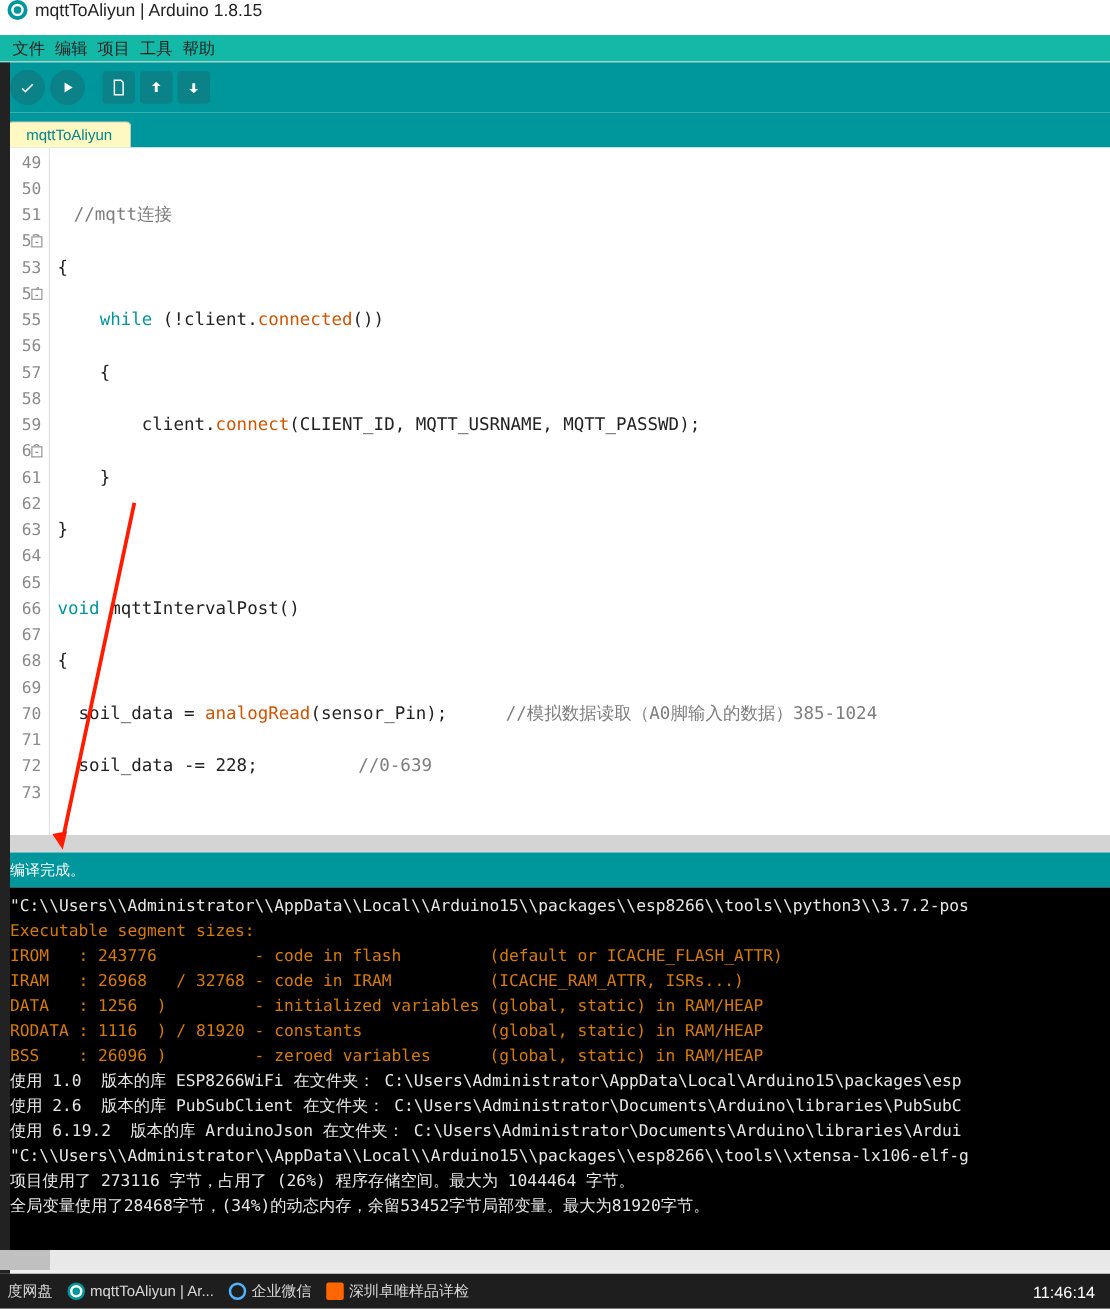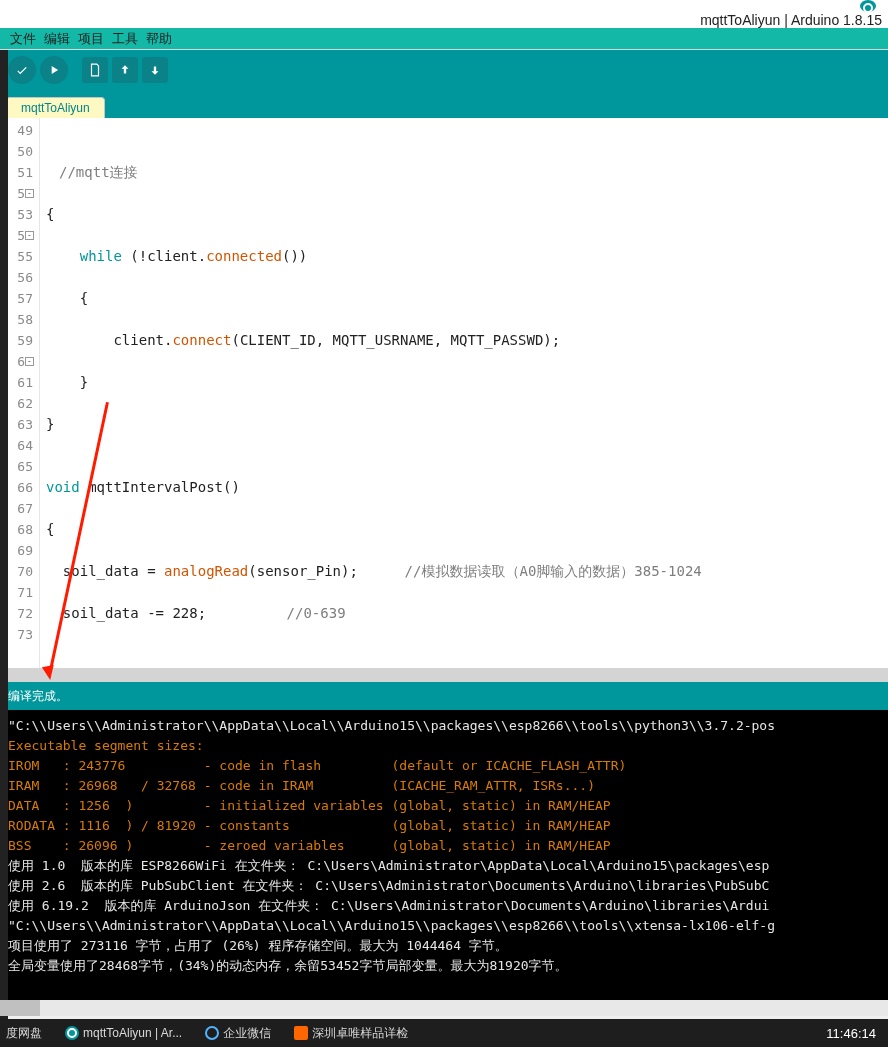--- a/index.html
+++ b/index.html
@@ -1,17 +1,17 @@
 <!DOCTYPE html>
 <html><head>
 <meta charset="utf-8">
 <style>
 * { margin: 0; padding: 0; box-sizing: border-box; }
 body { font-family: "Microsoft YaHei", Arial, sans-serif; font-size: 13px; background: #f0f0f0; width: 888px; height: 1047px; position: relative; overflow: hidden; }
-.titlebar { height: 28px; background: #fff; display: flex; align-items: flex-end; padding: 0 6px; color: #222; font-size: 14px; flex-direction: column; }
+.titlebar { height: 28px; background: #fff; display: flex; align-items: flex-start; padding: 0 6px; color: #222; font-size: 14px; }
 .titlebar .logo { width: 16px; height: 16px; border-radius: 50%; background: #00979c; margin-right: 6px; display: inline-block; position: relative; }
 .titlebar .logo::after { content:""; position:absolute; left:3px; top:3px; width:10px; height:10px; border-radius:50%; border:2px solid #fff; box-sizing:border-box; }
 .menubar { height: 22px; background: #14b8a6; display: flex; align-items: center; padding: 0 10px; gap: 8px; color: #222; border-bottom: 1px solid #d9d9d9; }
 .menubar span { cursor: pointer; }
 .toolbar { height: 40px; background: #00979c; display: flex; align-items: center; padding: 0 8px; gap: 4px; }
 .tb-btn { width: 28px; height: 28px; border-radius: 50%; background: #0a8288; display: flex; align-items: center; justify-content: center; color: #fff; cursor: pointer; }
 .tb-btn svg { width: 14px; height: 14px; fill: #fff; }
 .tb-sq { width: 26px; height: 26px; border-radius: 3px; background: #0a8288; display:flex; align-items:center; justify-content:center; cursor:pointer; }
 .tb-sq svg { width: 14px; height: 14px; fill:#fff; }
 .tabbar { height: 28px; background: #00979c; display: flex; align-items: flex-end; padding: 0 6px; }
@@ -27,21 +27,21 @@
 .editor-scroll { height: 14px; background: #d4d4d4; }
 .status-strip { height: 28px; background: #00979c; color: #fff; font-size: 12px; display: flex; align-items: center; padding: 0 8px; }
 .console { background: #000; color: #c8c8c8; font-family: Consolas, monospace; font-size: 13px; line-height: 20px; height: 290px; padding: 6px 8px; overflow: hidden; white-space: pre; }
 .console .orange { color: #d97b00; }
 .console .white { color: #e6e6e6; }
 .h-scroll { height: 16px; background: #e8e8e8; display:flex; align-items:center; }
 .h-scroll .track { flex:1; height:16px; background:#e8e8e8; position:relative; }
 .h-scroll .thumb { position:absolute; left:0; top:0; width:40px; height:16px; background:#c0c0c0; }
 .arrow { position:absolute; border-left:3px solid #ff1a00; transform-origin: top left; }
 .arrowhead { position:absolute; width:0; height:0; border-left:6px solid transparent; border-right:6px solid transparent; border-top:14px solid #ff1a00; }
-.taskbar { position:absolute; bottom:0; left:0; right:0; height:28px; background:#1e1e1e; display:flex; align-items:center; color:#d9d9d9; font-size:12px; padding:0 6px; gap:23px; }
+.taskbar { position:absolute; bottom:0; left:0; right:0; height:28px; background:#1e1e1e; display:flex; align-items:center; color:#d9d9d9; font-size:12px; padding:0 6px; gap:12px; }
 .taskbar .item { display:flex; align-items:center; gap:4px; }
 .taskbar .clock { margin-left:auto; color:#fff; font-size:13px; padding-right:6px; }
 .taskbar .logo2 { width:14px; height:14px; border-radius:50%; background:#00979c; position:relative; }
 .taskbar .logo2::after { content:""; position:absolute; left:2px; top:2px; width:10px; height:10px; border:2px solid #fff; border-radius:50%; box-sizing:border-box; }
 .taskbar .qw { width:14px; height:14px; border-radius:50%; border:2px solid #4fb3ff; box-sizing:border-box; }
 .taskbar .ys { width:14px; height:14px; background:#ff6600; border-radius:2px; }
 .left-sliver { position:absolute; left:0; top:50px; width:8px; bottom:28px; background:#222; }
 </style>
 </head>
 <body>

